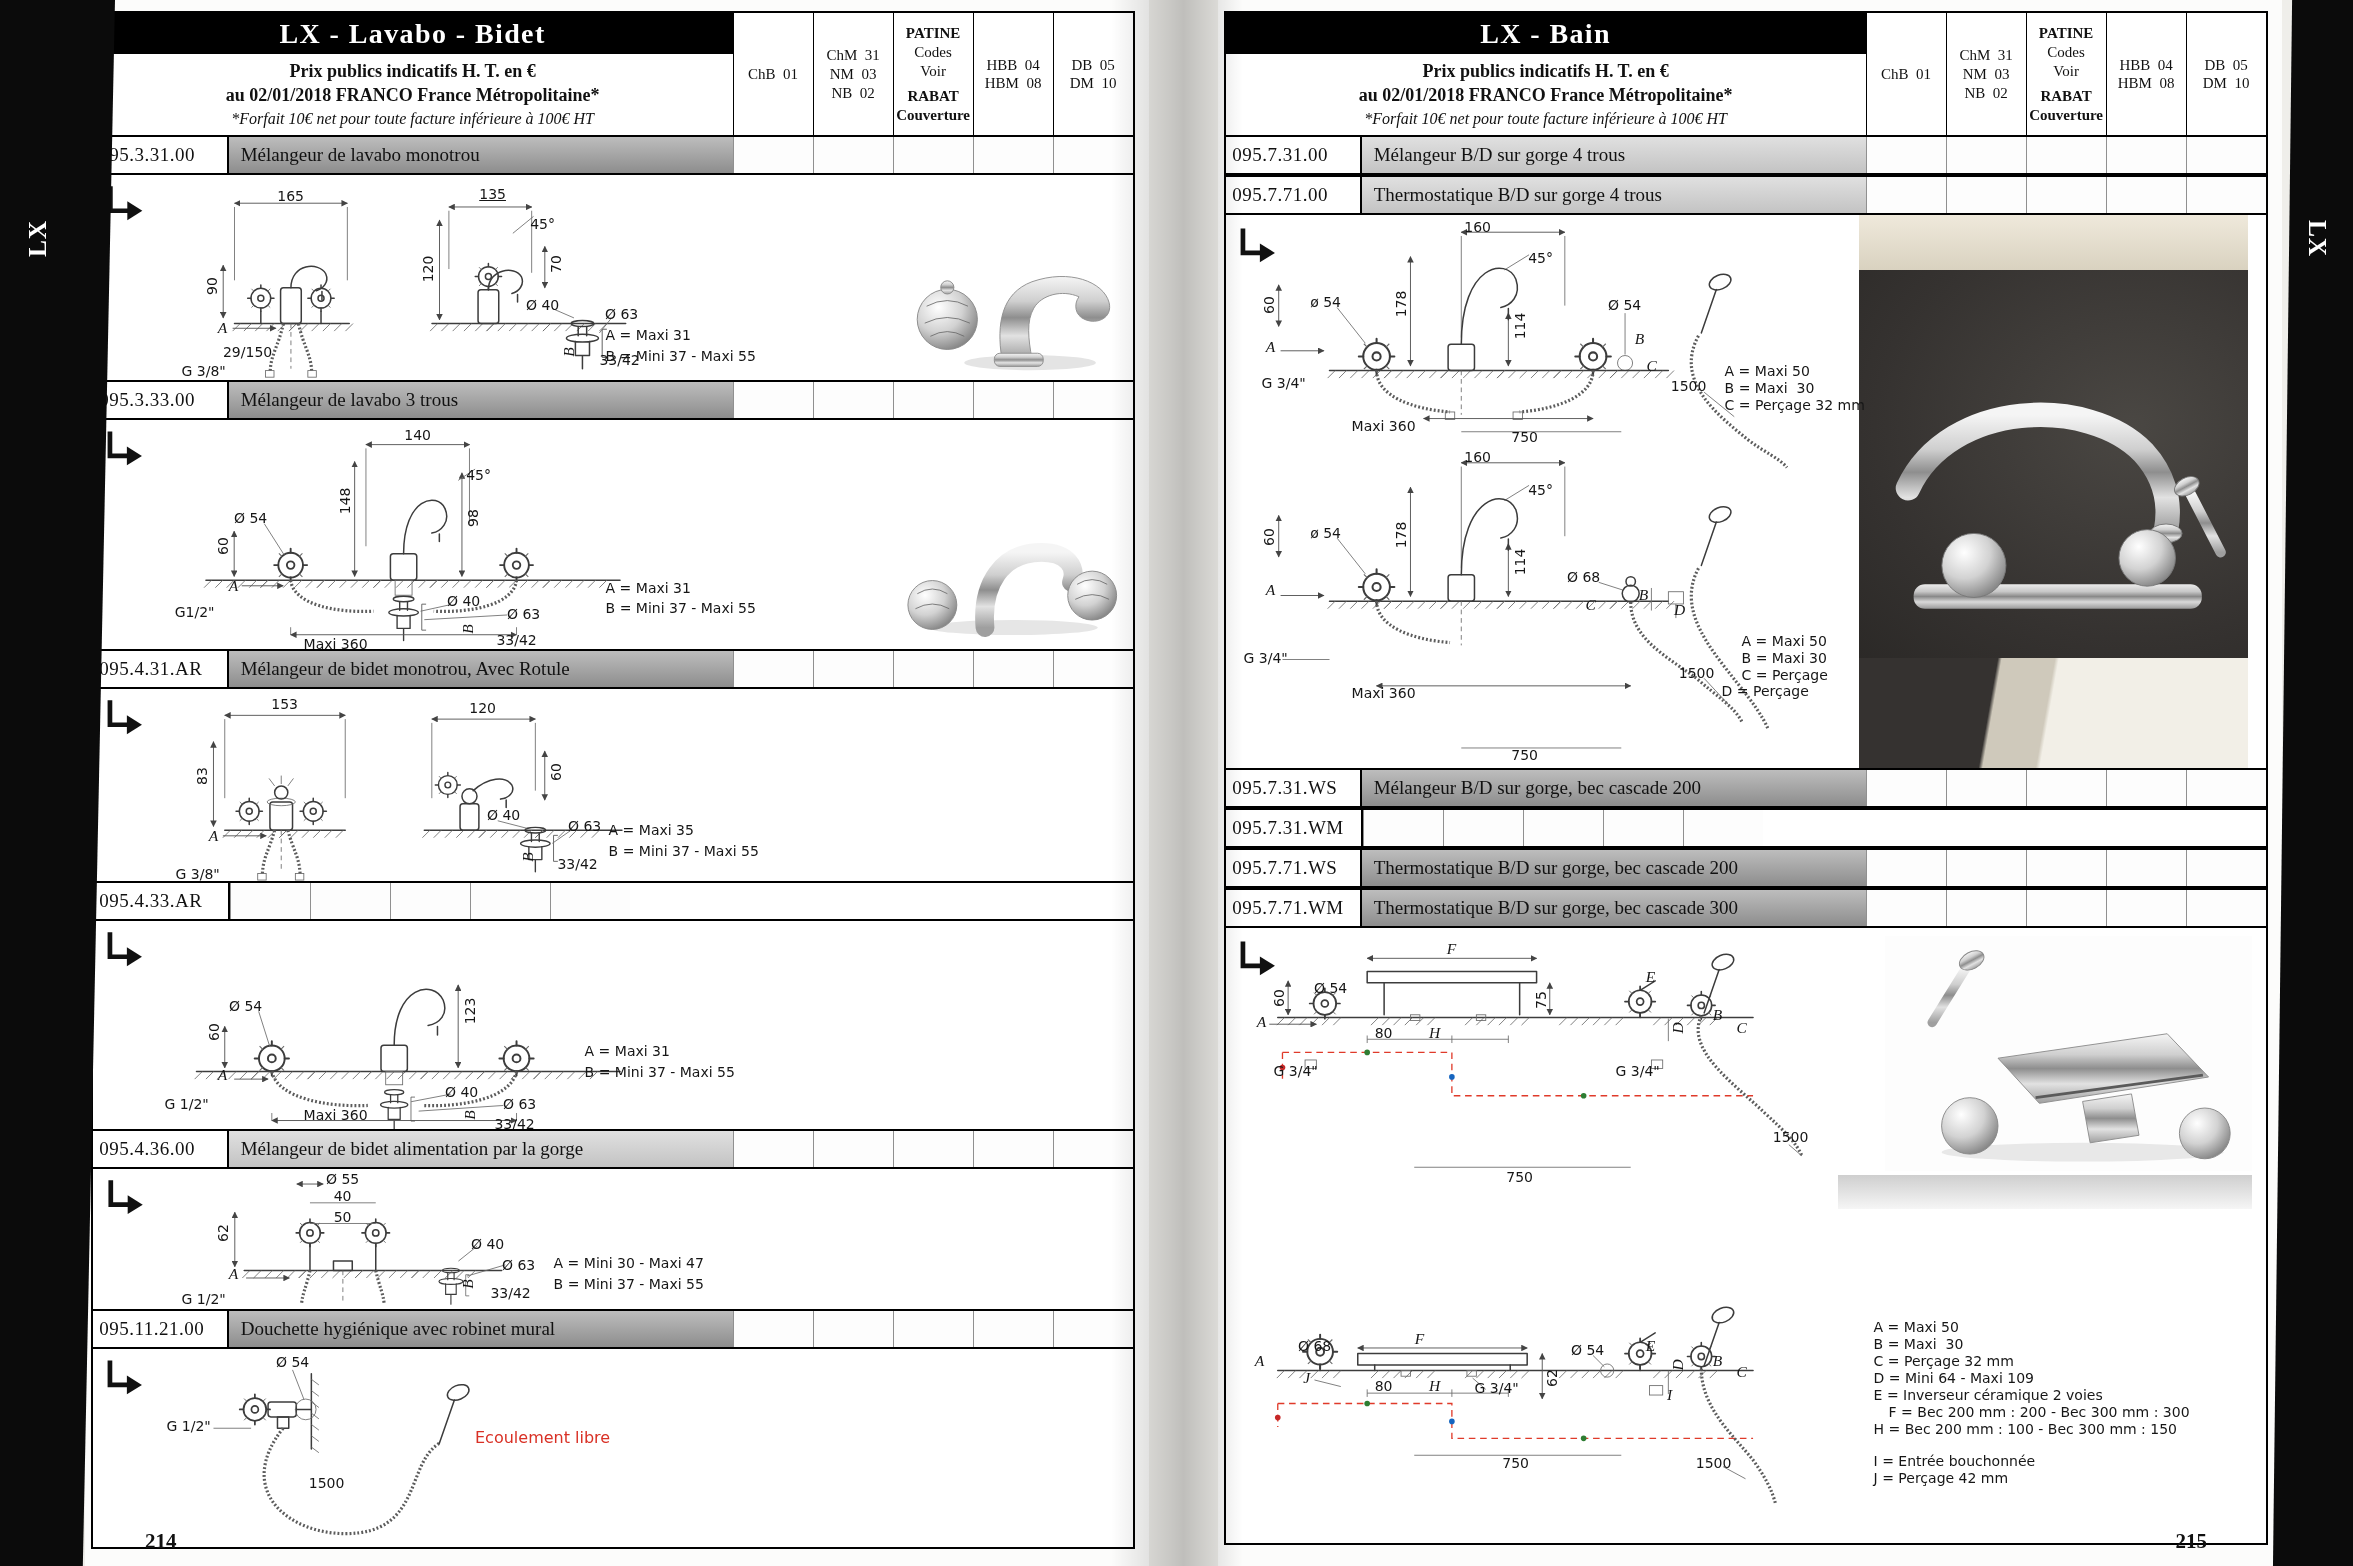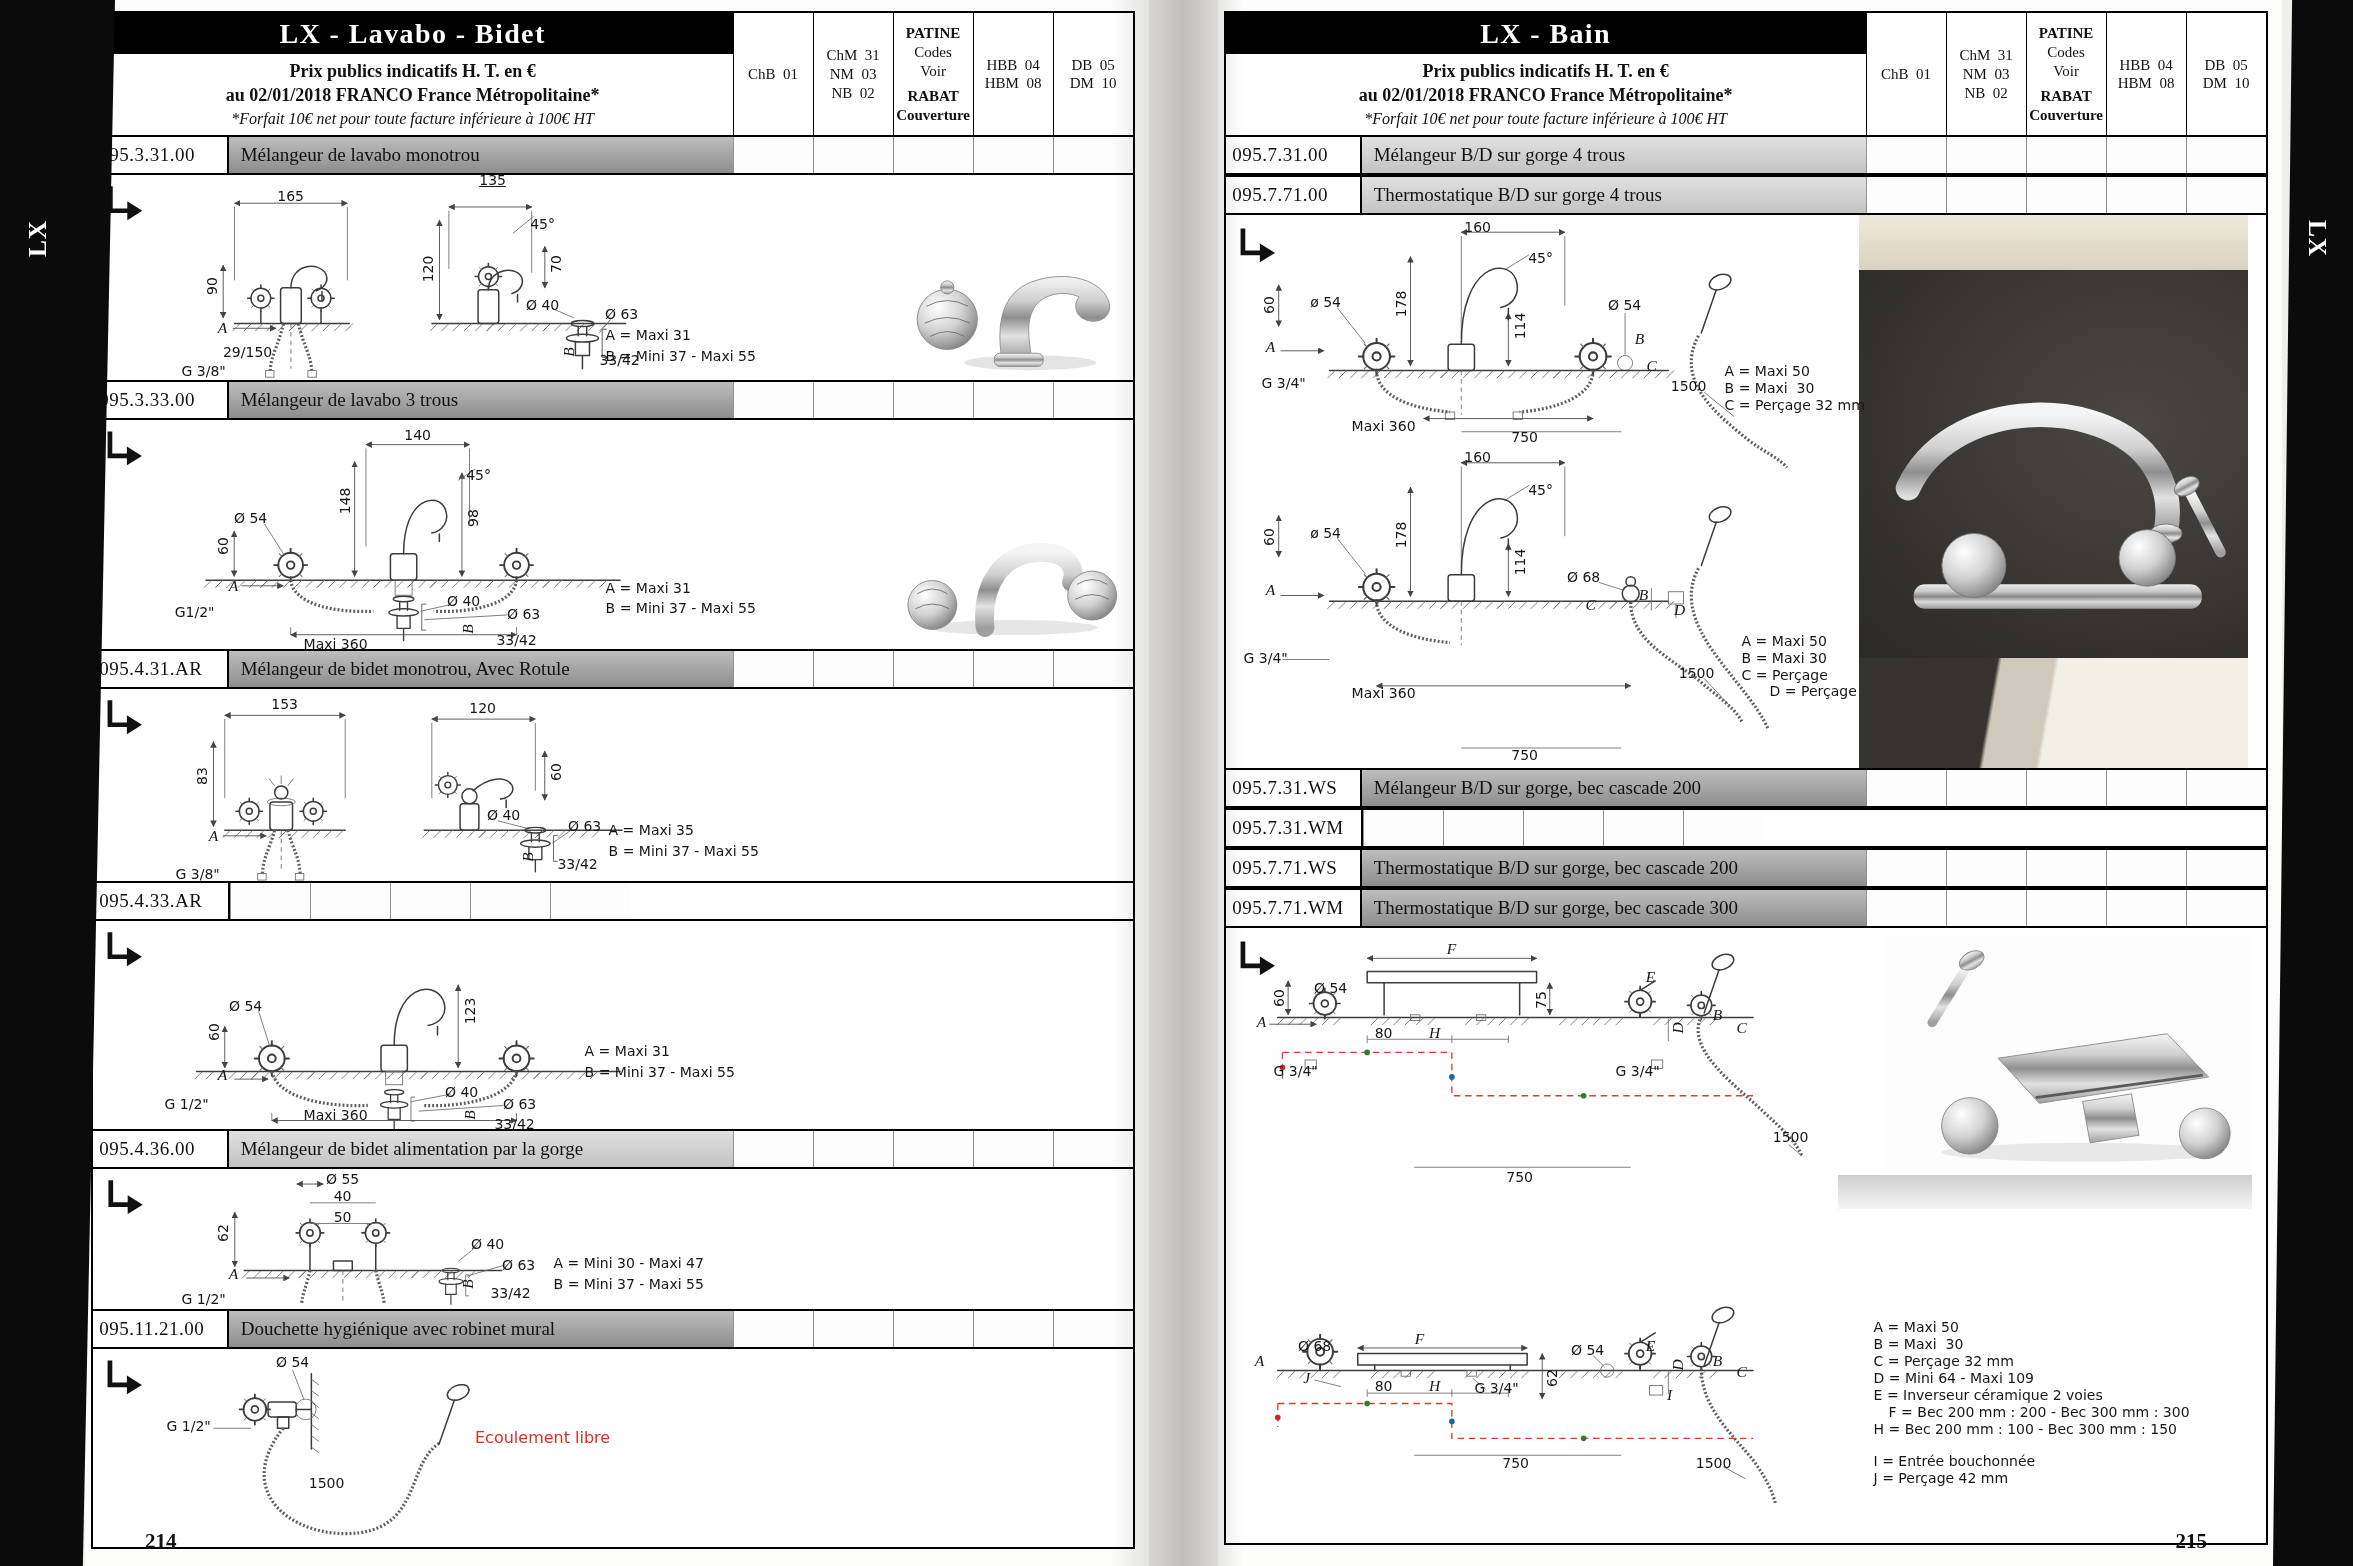--- a/index.html
+++ b/index.html
@@ -222,21 +222,21 @@
           <path class="th" d="M40,132 q22,-12 44,0 M38,150 q24,-12 48,0 M44,164 q18,-10 36,0"></path>
           <circle cx="62" cy="112" r="7" fill="url(#gchrome)" stroke="#8a8a8a"></circle>
         </svg>
       </div>
       <div class="anns">
             <span class="ann" style="left: 198px; top: 21px;">165</span>
             <span class="ann v" style="left: 119px; top: 111px;">90</span>
             <span class="ann it" style="left: 130px; top: 153px;">A</span>
             <span class="ann" style="left: 155px; top: 177px;">29/150</span>
             <span class="ann" style="left: 111px; top: 196px;">G 3/8"</span>
-            <span class="ann" style="left: 400px; top: 5px; text-decoration: underline;">135</span>
+            <span class="ann" style="left: 400px; top: 19px; text-decoration: underline;">135</span>
             <span class="ann v" style="left: 335px; top: 94px;">120</span>
             <span class="ann" style="left: 450px; top: 49px;">45°</span>
             <span class="ann v" style="left: 463px; top: 89px;">70</span>
             <span class="ann" style="left: 450px; top: 130px;">Ø 40</span>
             <span class="ann" style="left: 529px; top: 139px;">Ø 63</span>
             <span class="ann" style="left: 527px; top: 185px;">33/42</span>
             <span class="ann v it" style="left: 476px; top: 177px;">B</span>
             <span class="ann la" style="left: 513px; top: 160px;">A = Maxi 31</span>
             <span class="ann la" style="left: 513px; top: 181px;">B = Mini 37 - Maxi 55</span>
           </div>
@@ -682,21 +682,21 @@
             <span class="ann it" style="left: 418px; top: 380px;">B</span>
             <span class="ann it" style="left: 454px; top: 395px;">D</span>
             <span class="ann it" style="left: 45px; top: 375px;">A</span>
             <span class="ann" style="left: 40px; top: 443px;">G 3/4"</span>
             <span class="ann" style="left: 158px; top: 478px;">Maxi 360</span>
             <span class="ann" style="left: 299px; top: 540px;">750</span>
             <span class="ann" style="left: 471px; top: 458px;">1500</span>
             <span class="ann la" style="left: 516px; top: 426px;">A = Maxi 50</span>
             <span class="ann la" style="left: 516px; top: 443px;">B = Maxi 30</span>
             <span class="ann la" style="left: 516px; top: 460px;">C = Perçage</span>
-            <span class="ann la" style="left: 544px; top: 476px;">D = Perçage</span>
+            <span class="ann la" style="left: 496px; top: 476px;">D = Perçage</span>
           </div>
     </div>
 
     <div class="strip">
       <div class="code">095.7.31.WS</div>
       <div class="rtitle">Mélangeur B/D sur gorge, bec cascade 200</div>
       <div class="cells">
             <div class="line"></div>
             <div class="line"></div>
             <div class="line"></div>

